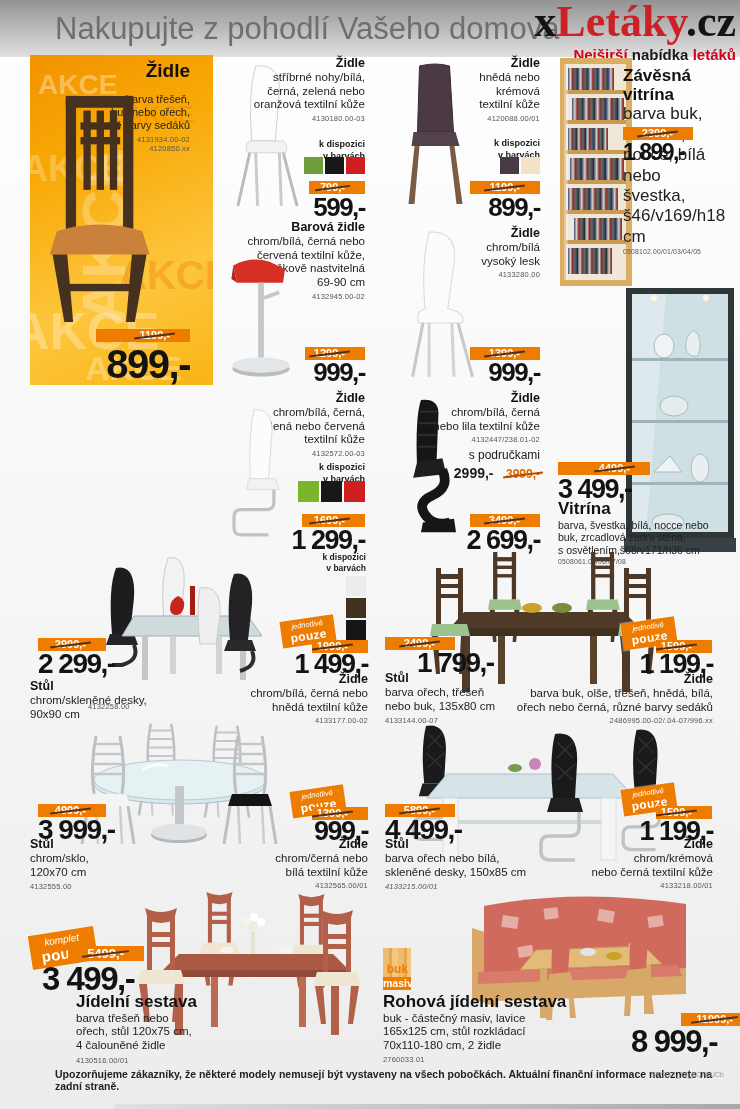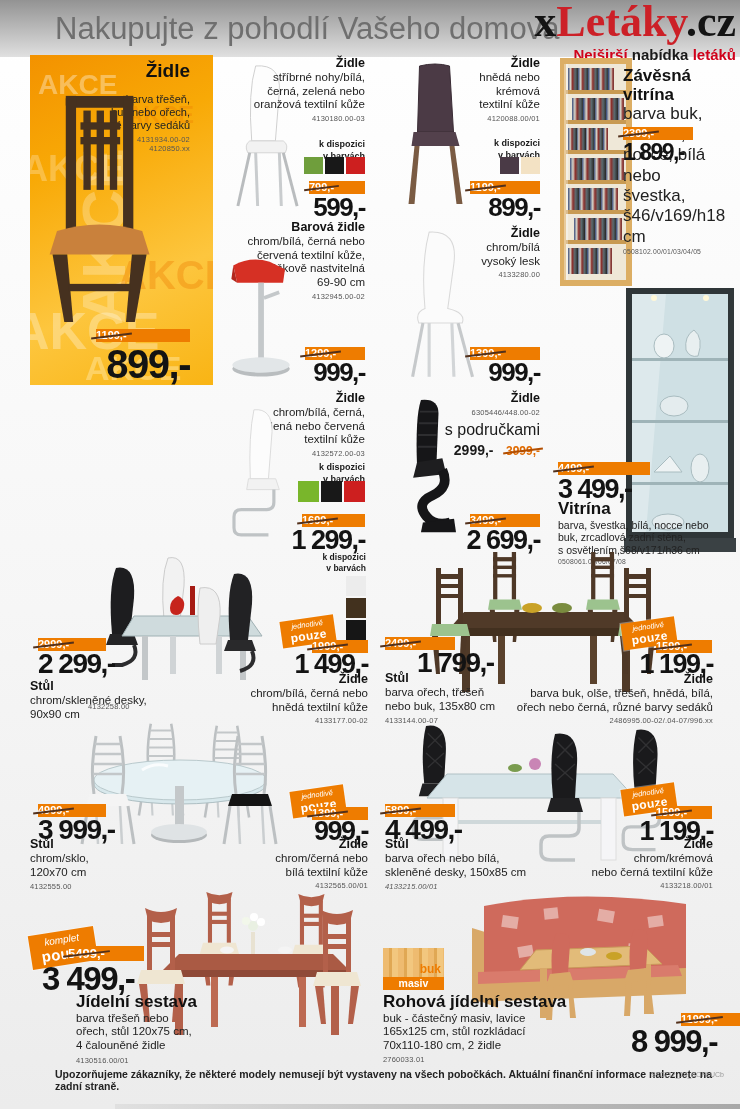--- a/index.html
+++ b/index.html
@@ -28,39 +28,39 @@
   .ak7{left:96px;top:48px;font-size:24px;color:rgba(235,120,0,.30);}
   .ak8{left:-8px;top:96px;font-size:36px;color:rgba(255,255,255,.25);}
   
   .pname{font-weight:bold;font-size:12.5px;line-height:1.1;color:#111;}
   .pname-big{font-weight:bold;font-size:19px;line-height:1.1;color:#111;}
   .pname-md{font-weight:bold;font-size:17px;line-height:1.1;color:#111;}
   .pdesc{font-size:11.5px;line-height:1.2;white-space:pre-line;color:#222;}
   .pdesc-sm{font-size:10.5px;line-height:1.2;white-space:pre-line;color:#222;}
   .pcode{font-size:7.5px;color:#555;letter-spacing:.2px;}
   
-  .obar{background:#ee7c00;height:13px;display:flex;align-items:center;padding-right:20px;box-sizing:border-box;}
+  .obar{background:#ee7c00;height:13px;display:flex;align-items:center;justify-content:flex-end;padding-right:20px;box-sizing:border-box;}
   .st{color:#fff;font-weight:bold;font-size:11px;line-height:1;position:relative;}
   .st::after{content:"";position:absolute;left:-5px;right:-5px;top:45%;height:1.8px;background:#53301a;transform:rotate(-7deg);}
   .st2{color:#e06a00;font-weight:bold;font-size:12px;position:relative;}
   .st2::after{content:"";position:absolute;left:-3px;right:-3px;top:48%;height:1.5px;background:#b24e00;transform:rotate(-7deg);}
   .bigp{font-weight:bold;color:#131313;letter-spacing:-1.5px;line-height:1;white-space:nowrap;}
   .sz40{font-size:40px;} .sz33{font-size:33px;} .sz31{font-size:31px;} .sz28{font-size:28px;}
   .sz27{font-size:27px;} .sz26{font-size:26px;} .sz23{font-size:23px;}
   
   .swl{font-weight:bold;font-size:9px;line-height:1.3;white-space:pre-line;}
   .sw{display:inline-block;width:19px;height:17px;margin-left:2px;vertical-align:top;}
   .swv{display:block;width:20px;height:20px;margin-bottom:2px;}
   
   .badge{background:#ee7c00;color:#fff;text-align:center;line-height:1;padding:3px 4px;transform:rotate(-8deg);box-shadow:0 0 0 1px rgba(255,255,255,.35);}
   .badge .b1{display:block;font-style:italic;font-size:7.5px;}
   .badge .b2{display:block;font-weight:bold;font-size:12px;letter-spacing:.3px;margin-top:1px;}
   .badge-lg{padding:4px 5px;transform:rotate(-9deg);}
   .badge-lg .b1{font-size:10px;} .badge-lg .b2{font-size:15px;}
-  .wood{width:61px;}
+  .wood{width:28px;}
   .wood-top{height:29px;position:relative;background:repeating-linear-gradient(90deg,#eebb70 0 6px,#e0a854 6px 9px,#f2c77f 9px 15px);}
   .wood-top span{position:absolute;right:3px;bottom:1px;color:#ee7c00;font-weight:bold;font-size:12px;}
   .wood-bot{height:13px;background:#ee7c00;color:#fff;font-weight:bold;font-size:10.5px;text-align:center;line-height:13px;}
   
   .notice{position:absolute;left:55px;top:1068px;font-size:10.5px;font-weight:bold;color:#222;}
   .sheet-code{position:absolute;right:16px;top:1071px;font-size:7px;color:#999;}
   .bottom-strip{position:absolute;left:115px;right:0;bottom:0;height:5px;background:linear-gradient(90deg,#e0e0e0,#a8a8a8);}
   svg{display:block;}
 </style>
 </head>
@@ -236,22 +236,24 @@
     <svg viewBox="0 0 90 150" width="105" height="146" preserveAspectRatio="xMidYMid meet">
       <path d="M28 2 Q46 0 46 16 L44 66 L24 70 Q22 20 28 2Z" fill="#161618"></path>
       <path d="M27 14 H45 M26 26 H45 M25 38 H44 M25 50 H44" stroke="#2e2e30" stroke-width="2" fill="none"></path>
       <path d="M24 66 L50 62 L54 78 L20 82Z" fill="#1e1e20"></path>
       <path d="M50 74 Q58 92 40 100 Q22 108 34 122 Q42 132 58 128" stroke="#161618" stroke-width="10" fill="none"></path>
       <path d="M30 128 L62 124 L64 138 L28 138Z" fill="#161618"></path>
     </svg>
   </div>
   <div class="abs tr" style="left:400px;top:392px;width:140px;">
     <div class="pname">Židle</div>
-    <div class="pcode" style="margin-top:2px;">6305446/448.00-02</div>
-    <div style="font-size:16px;margin-top:4px;">s područkami</div>
+    <div class="pdesc">chrom/bílá, černá
+nebo lila textilní kůže</div>
+    <div class="pcode" style="margin-top:2px;">4132447/238.01-02</div>
+    <div style="font-size:12px;margin-top:4px;">s područkami</div>
     <div style="margin-top:2px;">
       <span style="font-weight:bold;font-size:14px;">2999,-</span>
       <span class="st2" style="margin-left:8px;">3999,-</span>
     </div>
   </div>
   <div class="abs obar" style="left:470px;top:514px;width:70px;">
       <span class="st">3499,-</span>
     </div>
   <div class="abs tr bigp sz27" style="left:400px;top:527px;width:140px;">2 699,-</div>
 

